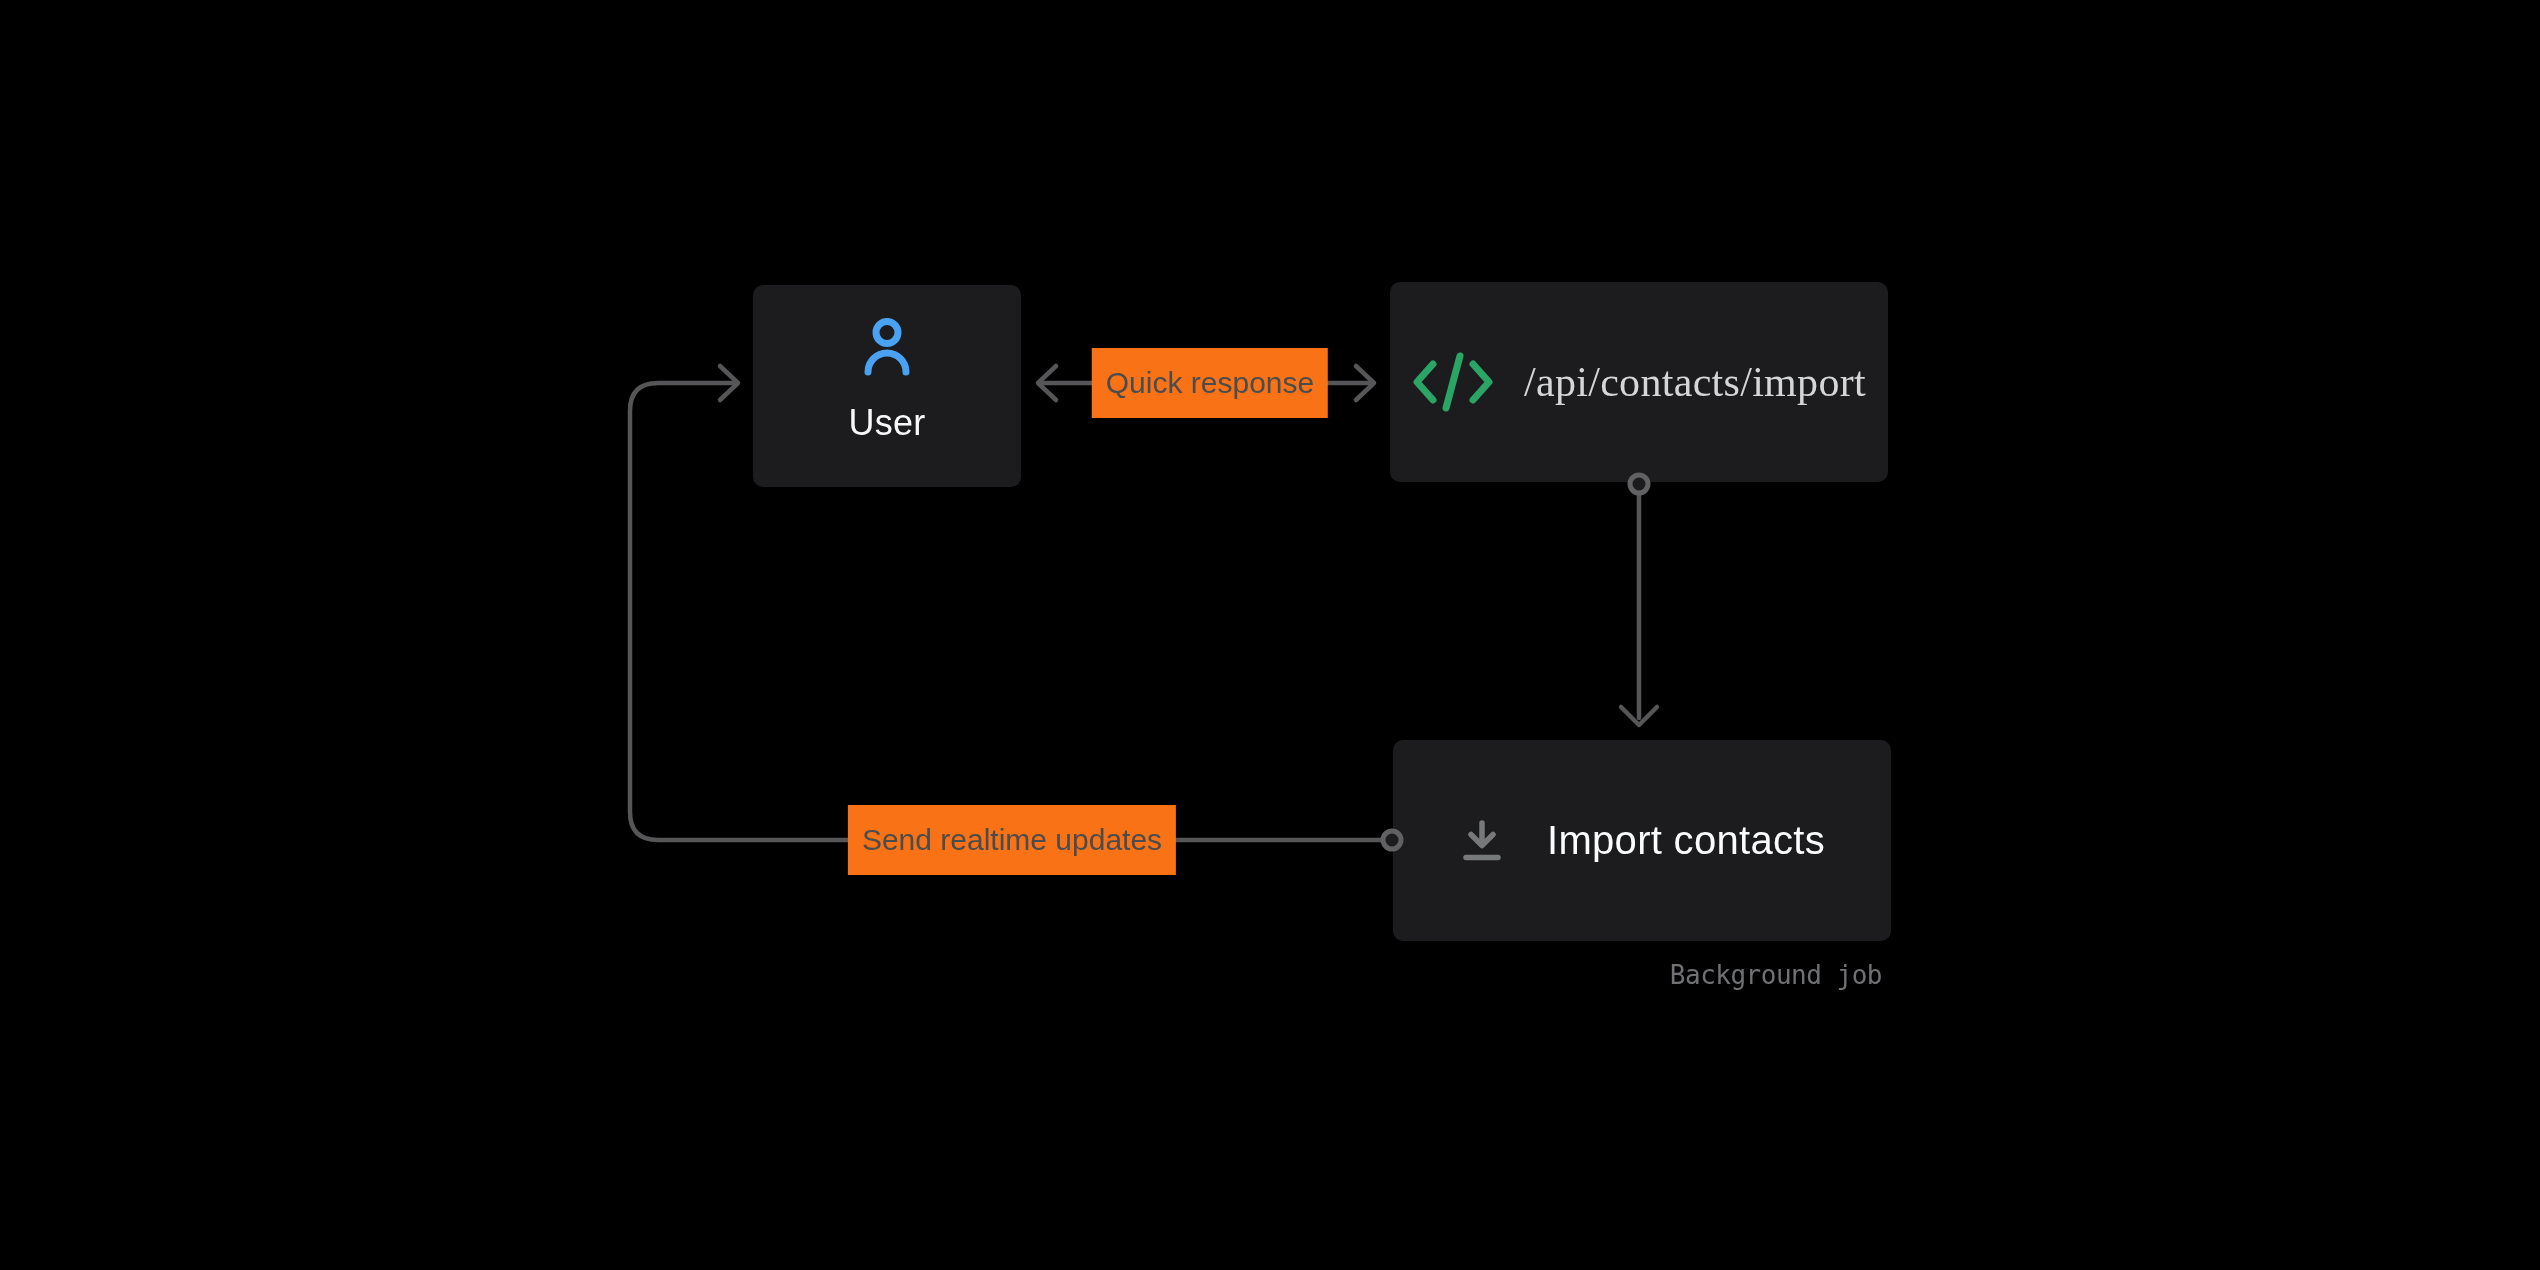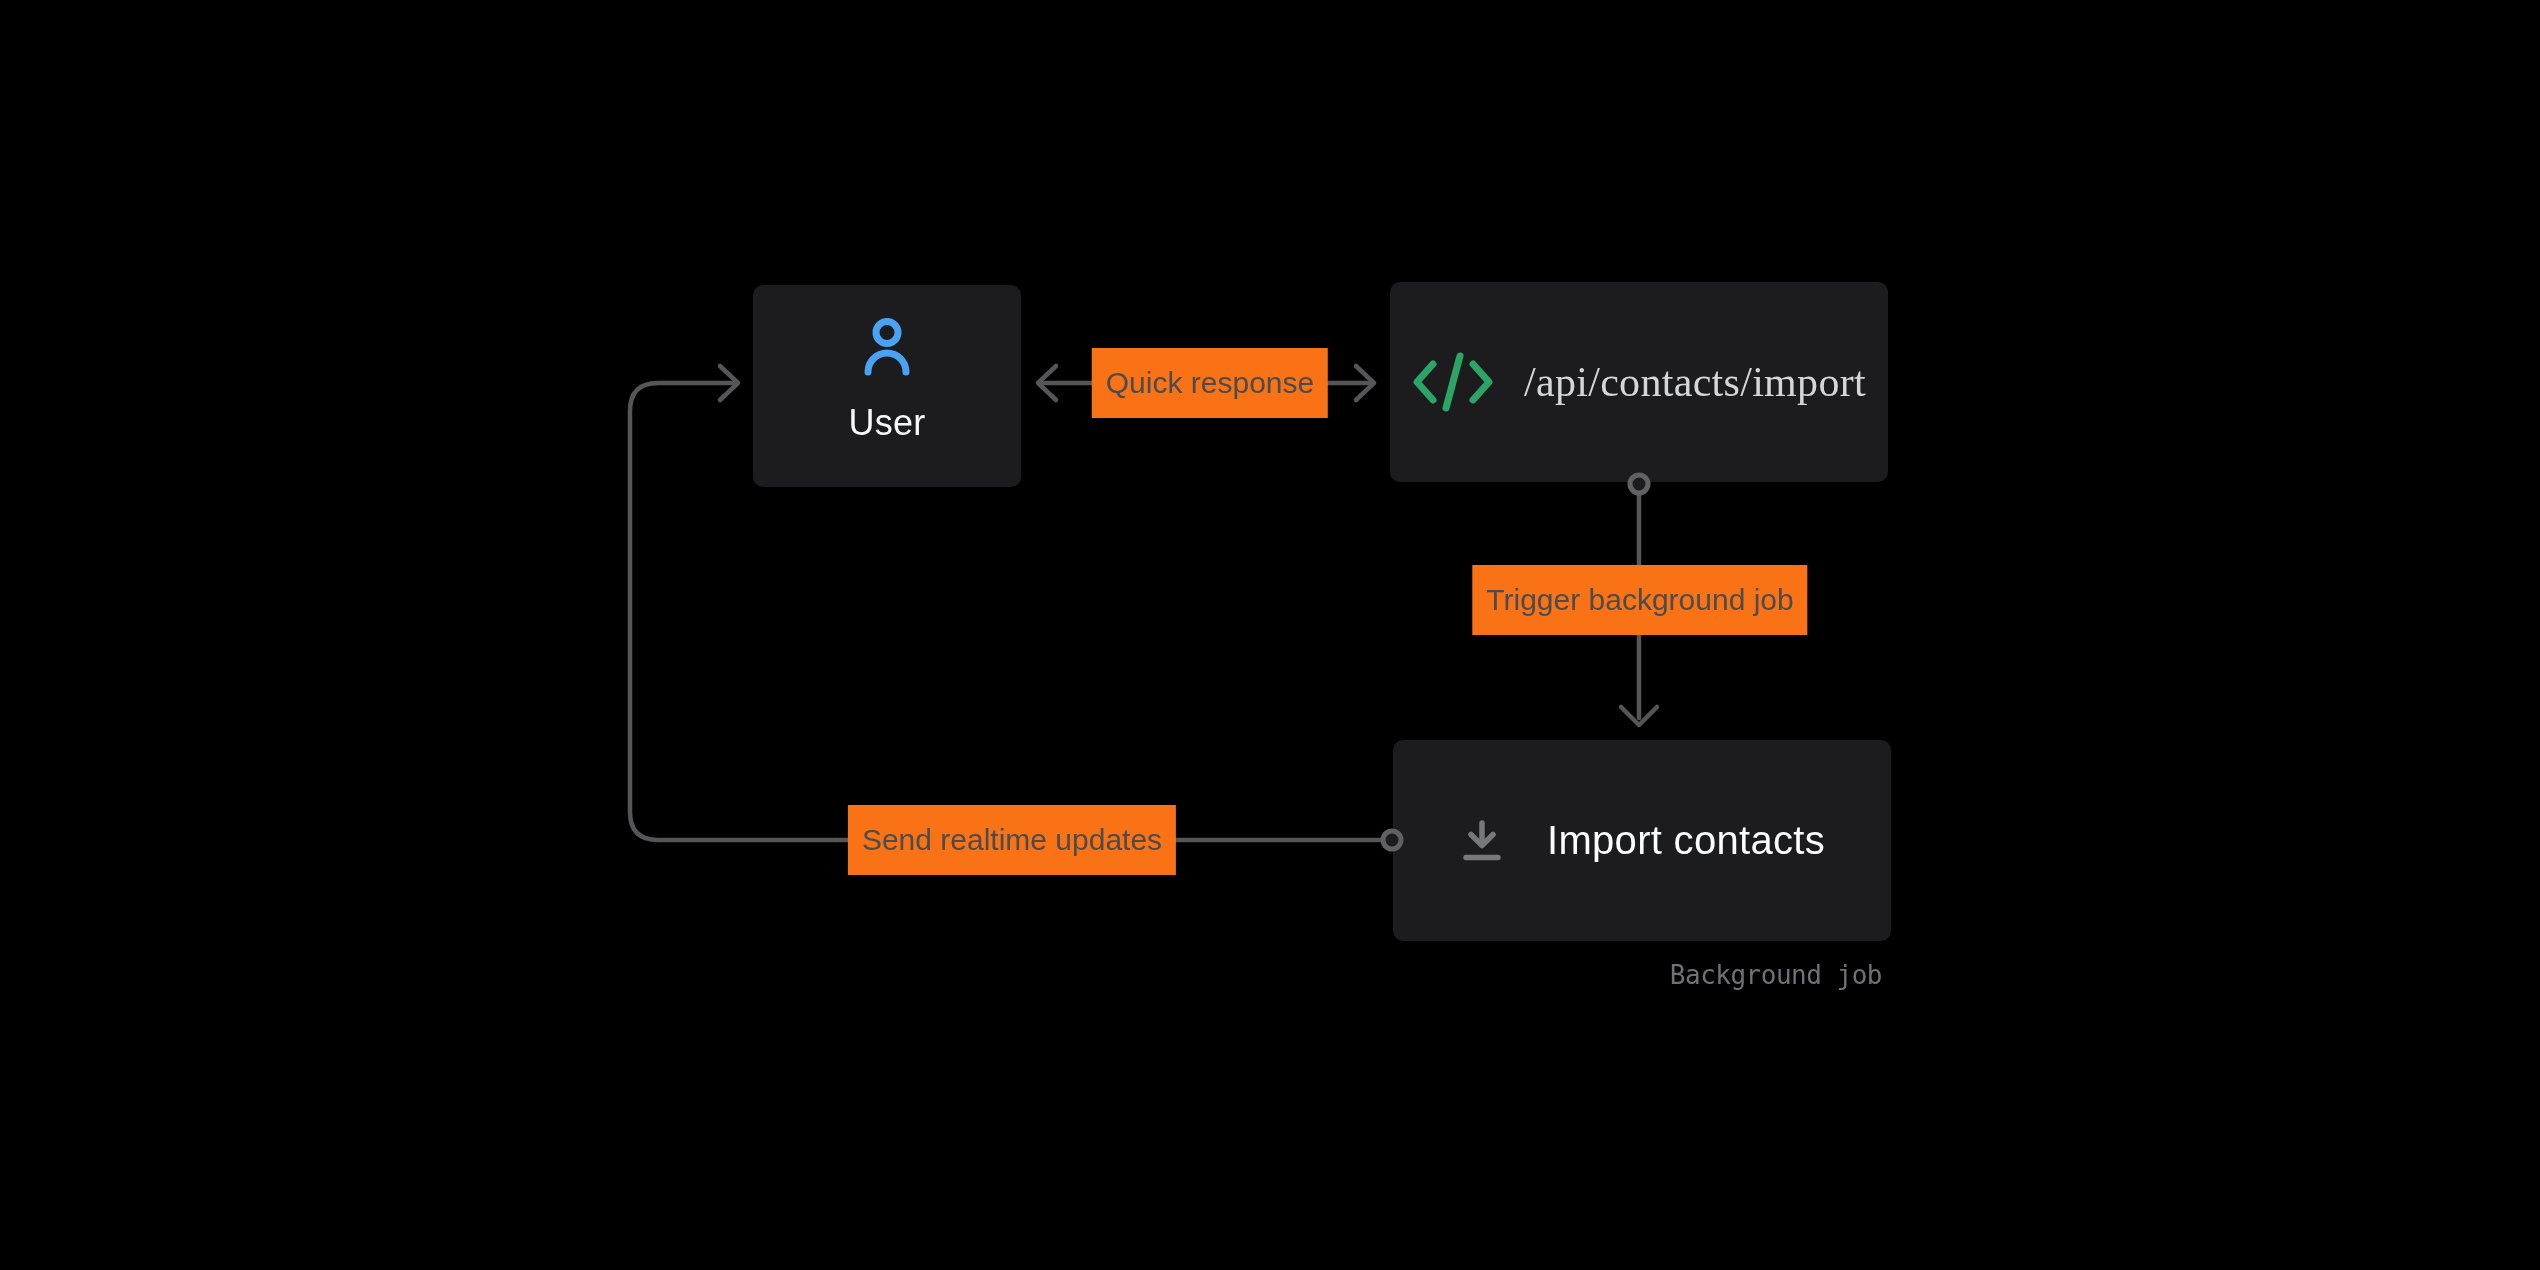--- a/index.html
+++ b/index.html
@@ -119,18 +119,17 @@
       <g stroke="#77787a" stroke-width="5.5" fill="none" stroke-linecap="round" stroke-linejoin="round">
         <path d="M23 5 V26"></path>
         <path d="M12 16.5 L23 27.5 L34 16.5"></path>
         <path d="M7 39.5 H39"></path>
       </g>
     </svg>
     <div class="import-label">Import contacts</div>
   </div>
 
   <div class="edge-label edge-label--quick">Quick response</div>
-  <div class="edge-label edge-label--trigger">Trigger background job</div>
   <div class="edge-label edge-label--realtime">Send realtime updates</div>
 
   <div class="annotation">Background job</div>
 
 </div>
 
 </body></html>

